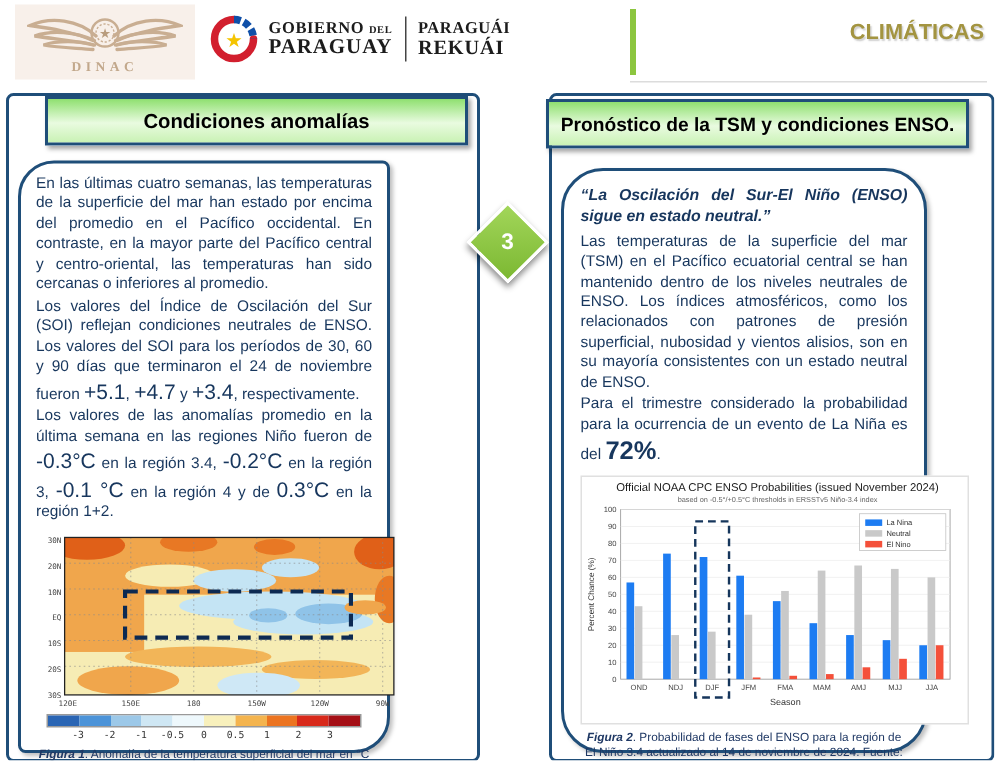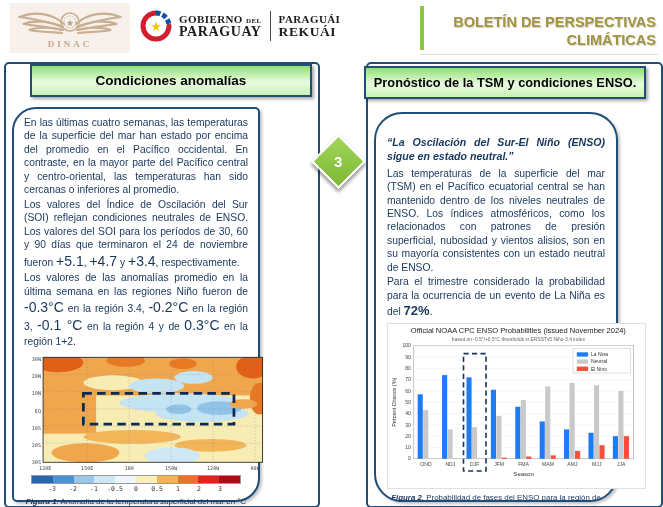--- a/index.html
+++ b/index.html
@@ -23,25 +23,25 @@
 
   
   .outer-box{position:absolute;border:2px solid #1f4e79;border-radius:5px;background:#fff;}
   .outer-left{left:4px;top:62px;width:312px;height:442px;}
   .outer-right{left:366px;top:62px;width:293px;height:442px;}
   .panel-titlebar{position:absolute;border:2.5px solid #1f4e79;background:linear-gradient(180deg,#8fe070 0%,#e9fbe0 55%,#c9f2b4 100%);box-shadow:2px 2px 3px rgba(0,0,0,.35);display:flex;align-items:center;justify-content:center;font-weight:bold;color:#000;}
   .titlebar-left{left:30px;top:64px;width:278px;height:29px;font-size:13.5px;}
   .titlebar-right{left:364px;top:66px;width:278px;height:29px;font-size:12.8px;}
   .inner-box{position:absolute;border:2px solid #1f4e79;border-radius:24px 5px 24px 5px;background:#fff;box-shadow:2px 2px 3px rgba(0,0,0,.25);}
   .inner-left{left:12px;top:107px;width:248px;height:395px;padding:7px 10px;box-sizing:border-box;}
-  .inner-right{left:374px;top:112px;width:244px;height:390px;padding:20px 11px;box-sizing:border-box;border-radius:28px;}
+  .inner-right{left:374px;top:112px;width:244px;height:390px;padding:8px 11px;box-sizing:border-box;border-radius:28px;}
 
   .body-text{color:#17365d;font-size:10.3px;line-height:1.31;text-align:justify;margin:0 0 1px 0;}
   .val{font-weight:normal;font-size:14px;}
-  .big-val{font-weight:bold;font-size:13px;margin-top:40px;}
+  .big-val{font-weight:bold;font-size:17px;margin-top:40px;}
   .quote{color:#17365d;font-size:10.6px;font-weight:bold;font-style:italic;line-height:1.3;text-align:justify;margin:2px 0 3px 0;}
   .caption{color:#1f3864;font-size:7.9px;line-height:1.3;margin-top:4px;text-align:center;}
   .caption b{font-style:italic;}
 
   
   .fig1{margin-top:6px;text-align:center;}
   .map-title{font-family:"DejaVu Sans Mono",monospace;font-size:8.6px;font-weight:bold;color:#3a3a3a;letter-spacing:.5px;line-height:1.3;}
   .sst-map{width:246px;height:119px;display:block;margin:1px auto 0 auto;}
   .sst-map text{font-family:"DejaVu Sans Mono",monospace;fill:#444;}
   .colorbar-wrap{width:210px;margin:2px auto 0 auto;}
@@ -96,21 +96,20 @@
       <div>
         <div class="gov-l3">PARAGUÁI</div>
         <div class="gov-l4">REKUÁI</div>
       </div>
     </div>
   </div>
 
   <div class="bulletin-title">
     <div class="green-bar" style="background: rgb(140, 198, 63);"></div>
     <div class="bulletin-lines" style="color: rgb(163, 148, 64);">
-      <div>BOLETÍN DE PERSPECTIVAS</div>
       <div>CLIMÁTICAS</div>
     </div>
   </div>
 
   <div class="outer-box outer-left"></div>
   <div class="panel-titlebar titlebar-left">
     <span>Condiciones anomalías</span>
   </div>
 
   <div class="inner-box inner-left">

